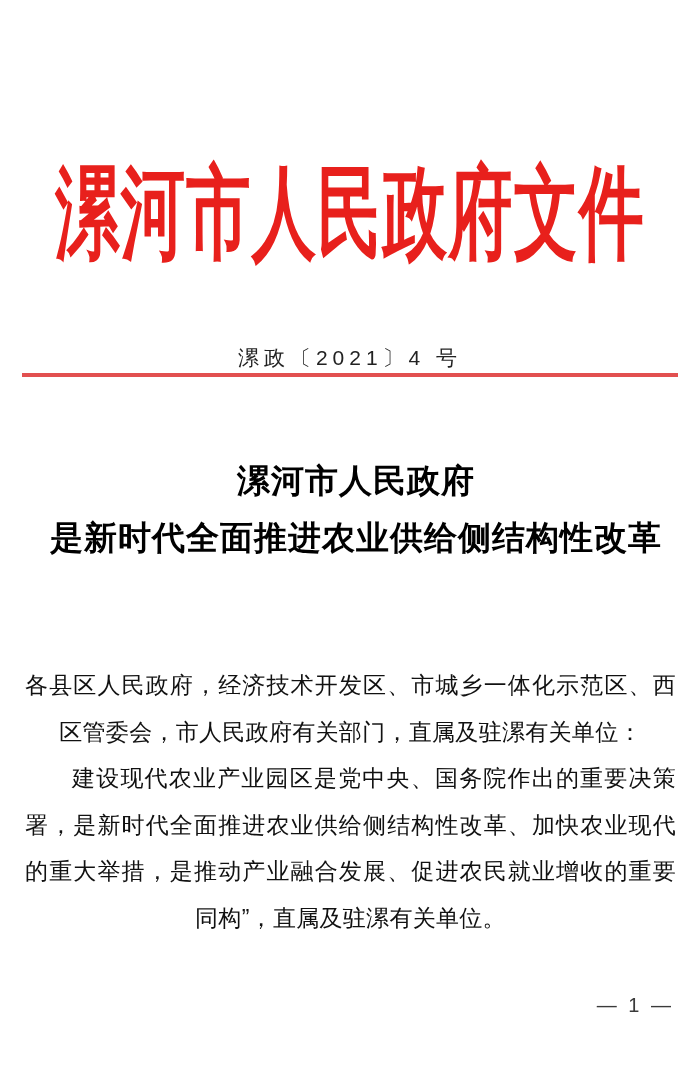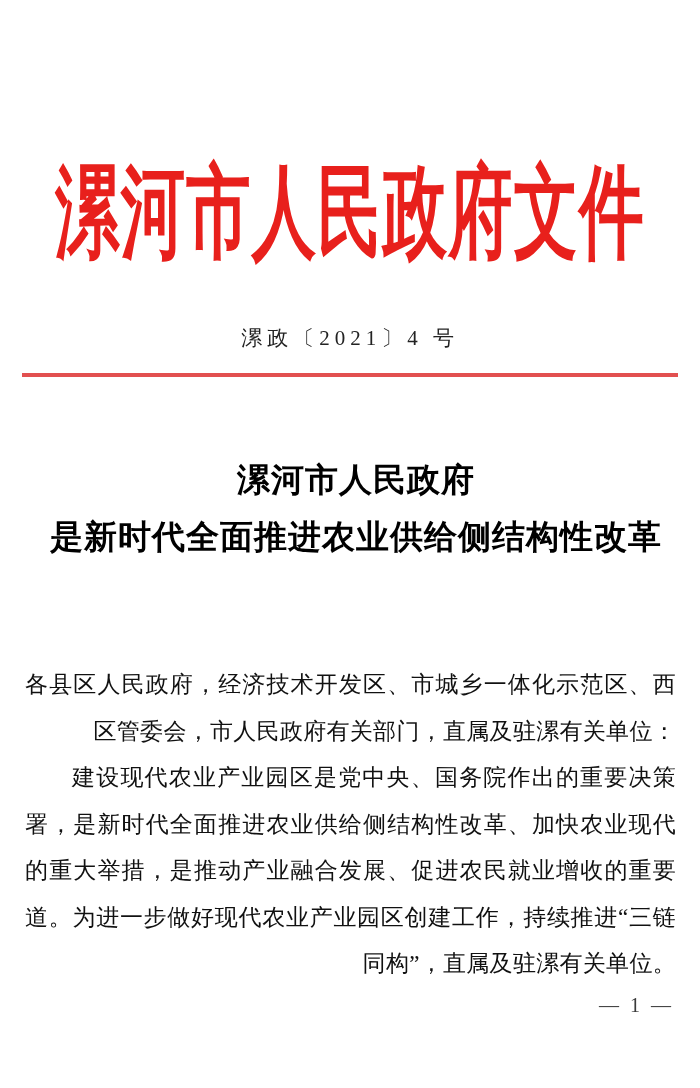--- a/index.html
+++ b/index.html
@@ -6,21 +6,21 @@
     margin: 0;
     padding: 0;
     background: #ffffff;
   }
   .page {
     position: relative;
     width: 700px;
     height: 1088px;
     background: #ffffff;
     overflow: hidden;
-    font-family: Liberation Serif, serif;
+    font-family: Liberation Sans, sans-serif;
     color: #1a1a1a;
   }
   
   .red-head {
     position: absolute;
     top: 146px;
     left: 0;
     width: 100%;
     height: 134px;
     display: flex;
@@ -33,21 +33,21 @@
     color: var(--accent-red, #e8201c);
     white-space: nowrap;
     line-height: 1.1;
     transform: scaleX(0.63);
     transform-origin: center center;
     letter-spacing: 2px;
   }
   
   .doc-number {
     position: absolute;
-    top: 324px;
+    top: 344px;
     left: 0;
     width: 100%;
     text-align: center;
     font-size: 21px;
     letter-spacing: 5px;
     color: #222;
   }
   
   .red-divider {
     position: absolute;
@@ -76,21 +76,21 @@
     top: 662px;
     left: 25px;
     right: 24px;
     font-size: 23px;
     line-height: 46.5px;
     color: #111;
     letter-spacing: 0.3px;
   }
   .body-line {
     white-space: nowrap;
-    text-align: right;
+    text-align: center;
   }
   .body-line.full {
     text-align: justify;
     text-align-last: justify;
     text-justify: inter-character;
     white-space: normal;
     height: 46.5px;
     overflow: hidden;
   }
   .body-line.indent {
@@ -124,19 +124,18 @@
     <div>漯河市人民政府</div>
     <div>是新时代全面推进农业供给侧结构性改革</div>
   </div>
 
   <div class="body-block">
     <div class="body-line full">各县区人民政府，经济技术开发区、市城乡一体化示范区、西城</div>
     <div class="body-line">区管委会，市人民政府有关部门，直属及驻漯有关单位：</div>
     <div class="body-line full indent">建设现代农业产业园区是党中央、国务院作出的重要决策部</div>
     <div class="body-line full">署，是新时代全面推进农业供给侧结构性改革、加快农业现代化</div>
     <div class="body-line full">的重大举措，是推动产业融合发展、促进农民就业增收的重要渠</div>
-    <div class="body-line full">道。为进一步做好现代农业产业园区创建工作，持续推进“三链</div>
     <div class="body-line">同构”，直属及驻漯有关单位。</div>
   </div>
 
   <div class="page-number">— 1 —</div>
 
 </div>
 
 </body></html>

